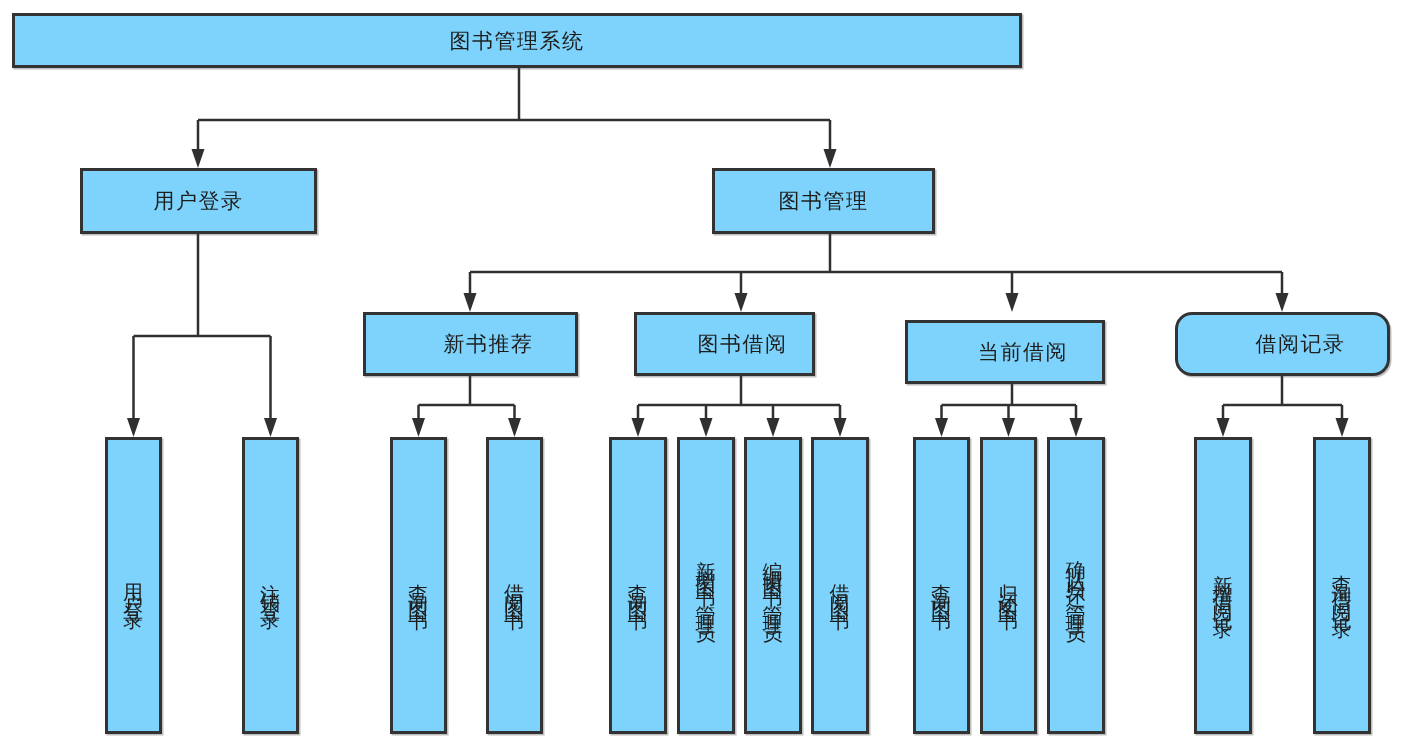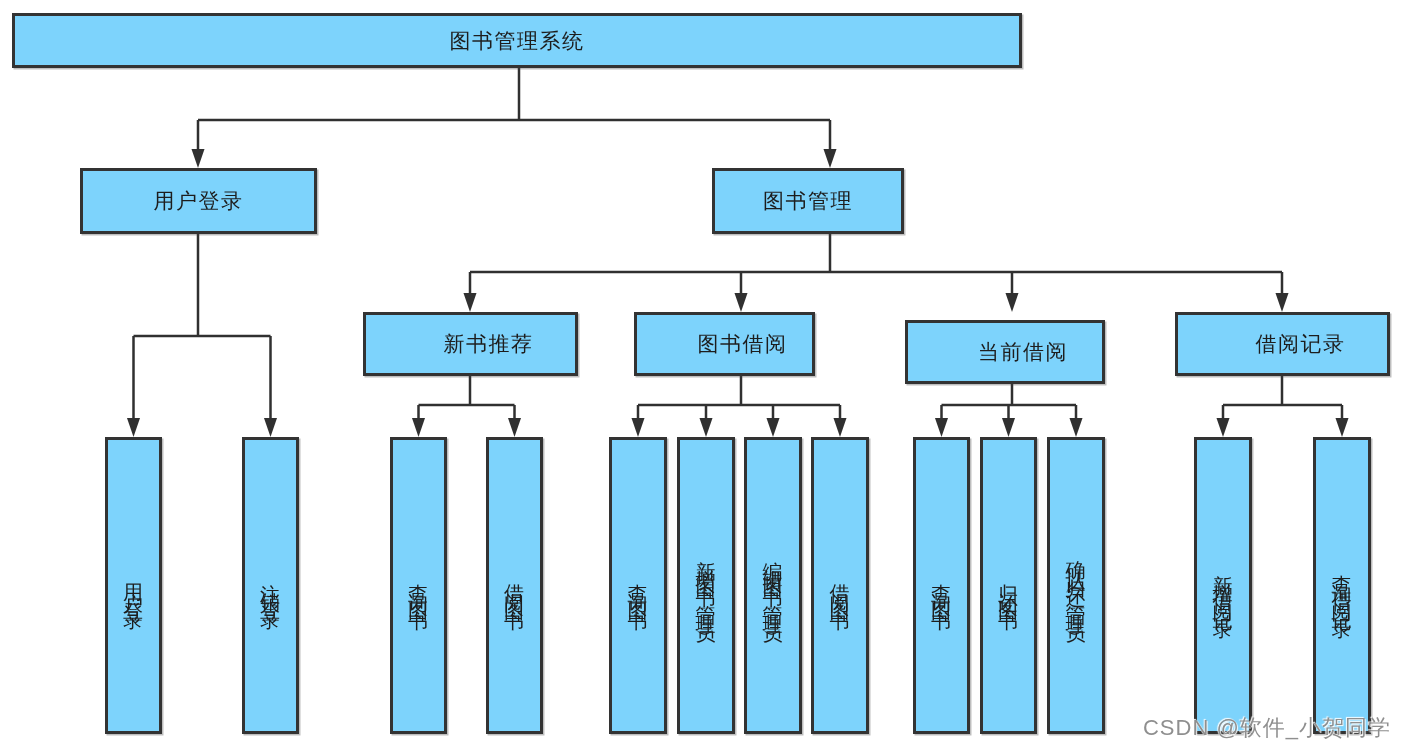--- a/index.html
+++ b/index.html
@@ -66,34 +66,34 @@
     </g>
   </svg>
 
   <div class="box root">
     <span class="hlabel">图书管理系统</span>
   </div>
 
   <div class="box lv2" style="left:80px;width:237px;">
     <span class="hlabel">用户登录</span>
   </div>
-  <div class="box lv2" style="left:712px;width:192px;">
+  <div class="box lv2" style="left:712px;width:223px;">
     <span class="hlabel">图书管理</span>
   </div>
 
   <div class="box lv3" style="left:363px;width:215px;">
     <span class="hlabel">新书推荐</span>
   </div>
   <div class="box lv3" style="left:634px;width:181px;">
     <span class="hlabel">图书借阅</span>
   </div>
   <div class="box lv3" style="left:905px;width:200px;margin-top:8px;">
     <span class="hlabel">当前借阅</span>
   </div>
-  <div class="box lv3" style="left:1175px;width:215px;">
+  <div class="box lv3" style="left:1175px;width:215px;border-radius:17px;">
     <span class="hlabel">借阅记录</span>
   </div>
 
   <div class="box leaf" style="left:105px;width:57px;">
     <span class="vlabel">用户登录</span>
   </div>
   <div class="box leaf" style="left:242px;width:57px;">
     <span class="vlabel">注销登录</span>
   </div>
 
@@ -127,14 +127,13 @@
     <span class="vlabel">确认归还（管理员）</span>
   </div>
 
   <div class="box leaf" style="left:1194px;width:58px;">
     <span class="vlabel">新增借阅记录</span>
   </div>
   <div class="box leaf" style="left:1313px;width:58px;">
     <span class="vlabel">查询借阅记录</span>
   </div>
 
-  <div class="watermark">CSDN @软件_小贺同学</div>
 </div>
 
 </body></html>

